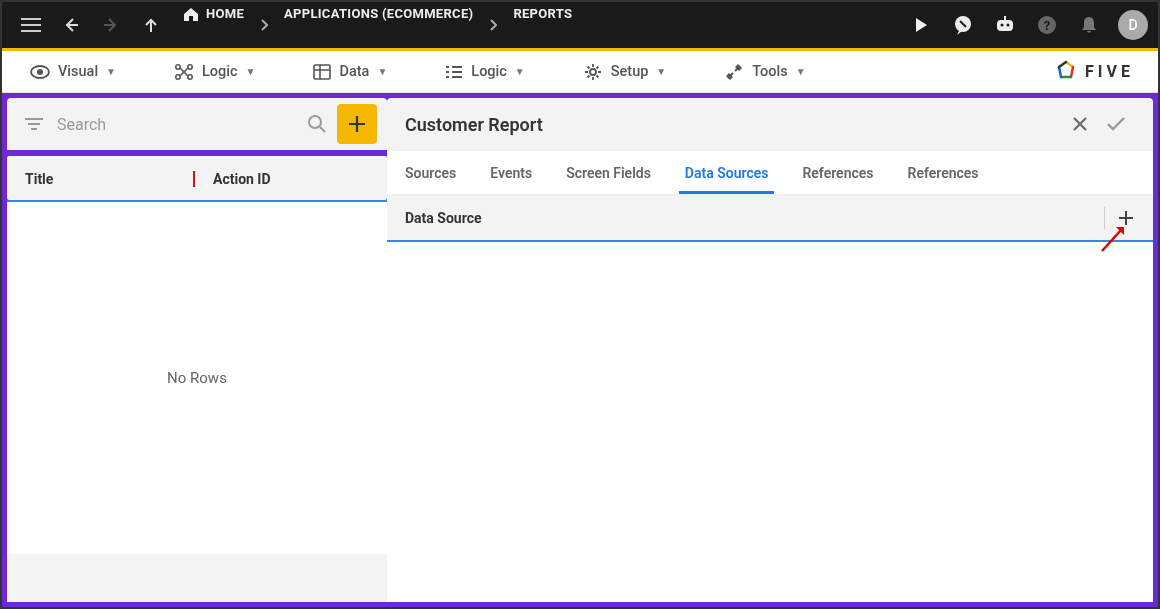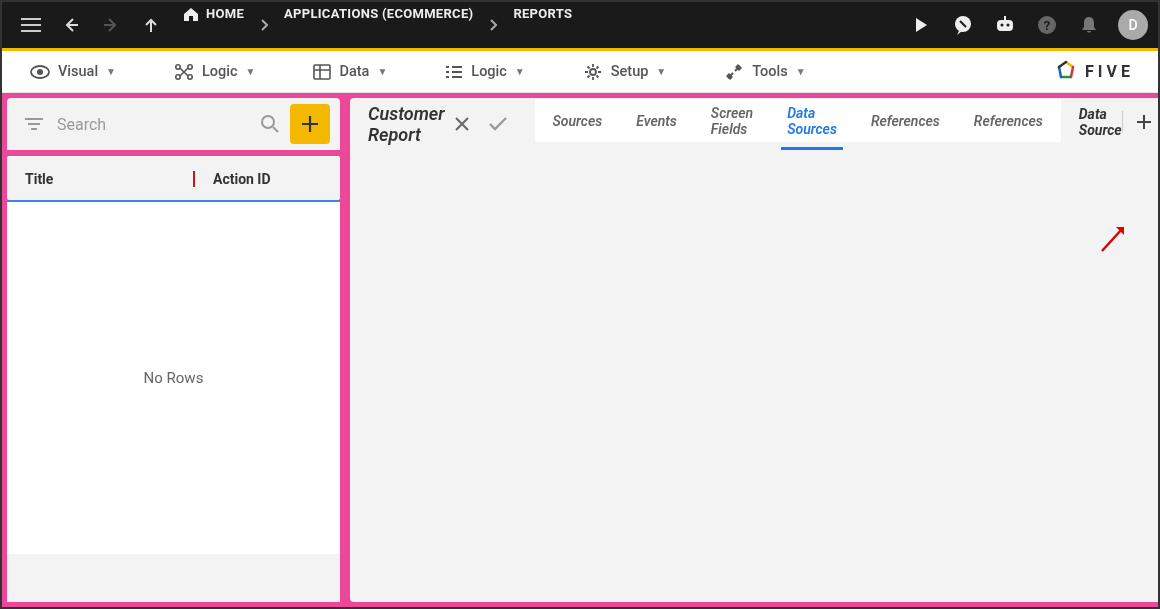--- a/index.html
+++ b/index.html
@@ -21,39 +21,39 @@
 
   
   .menubar { height: 42px; background: #fff; border-bottom: 1px solid #e5e5e5; display: flex; align-items: center; padding: 0 14px; }
   .menu-item { display: flex; align-items: center; gap: 8px; padding: 0 14px; height: 42px; color: #555; font-size: 14.5px; cursor: pointer; margin-right: 30px; font-weight: 500; }
   .menu-item .drop { color: #777; font-size: 10px; }
   .menubar .spacer { flex: 1; }
   .logo { display: flex; align-items: center; gap: 6px; padding-right: 10px; }
   .logo-text { font-weight: 700; letter-spacing: 4px; font-size: 16px; color: #333; }
 
   
-  .main { display: flex; height: calc(100% - 46px - 3px - 42px); background: #ec4899; padding: 5px; gap: 10px; }
+  .main { display: flex; height: calc(100% - 46px - 3px - 42px); background: #6d28d9; padding: 5px; }
 
   
   .left-panel { width: 380px; display: flex; flex-direction: column; }
   .search-row { height: 52px; background: #f3f3f3; display: flex; align-items: center; padding: 0 10px 0 18px; border-radius: 4px 4px 0 0; }
   .filter-icon { color: #888; margin-right: 14px; }
   .search-input { flex: 1; border: none; background: transparent; font-size: 16px; color: #666; outline: none; }
   .search-input::placeholder { color: #9a9a9a; }
   .search-icon { color: #888; margin-right: 10px; }
   .add-btn { width: 40px; height: 40px; background: #f5b800; border-radius: 4px; display: flex; align-items: center; justify-content: center; color: #333; font-size: 24px; cursor: pointer; }
   .grid-head { height: 44px; background: #f3f3f3; display: flex; align-items: center; border-top: 1px solid #fff; margin-top: 6px; border-radius: 2px; }
   .grid-head .col { padding: 0 18px; font-size: 14px; font-weight: 700; color: #333; }
   .grid-head .col:first-child { width: 188px; border-right: 2px solid #b91c1c; }
   .blue-underline { height: 2px; background: #3b82f6; }
   .grid-body { flex: 1; background: #fff; display: flex; align-items: center; justify-content: center; color: #666; font-size: 15px; }
   .grid-footer { height: 48px; background: #f3f3f3; }
 
   
-  .right-panel { flex: 1; display: flex; flex-direction: row; background: #f3f3f3; border-radius: 4px; font-style: italic; }
+  .right-panel { flex: 1; display: flex; flex-direction: column; background: #f3f3f3; border-radius: 4px; }
   .rp-head { height: 52px; display: flex; align-items: center; padding: 0 18px; }
   .rp-title { font-size: 18px; font-weight: 600; color: #333; }
   .rp-head .spacer { flex: 1; }
   .rp-icon { color: #6b6b6b; padding: 8px; cursor: pointer; }
   .tabs { height: 44px; background: #fff; display: flex; align-items: center; padding: 0 14px; gap: 26px; border-top: 1px solid #eee; }
   .tab { font-size: 14px; font-weight: 600; color: #666; padding: 12px 4px; cursor: pointer; position: relative; }
   .tab.active { color: #1e78e6; }
   .tab.active::after { content: ""; position: absolute; left: -2px; right: -2px; bottom: -1px; height: 3px; background: #1e78e6; }
   .subhead { height: 46px; background: #f3f3f3; display: flex; align-items: center; padding: 0 18px; border-top: 1px solid #eee; position: relative; }
   .subhead-title { font-size: 14px; font-weight: 700; color: #333; }

